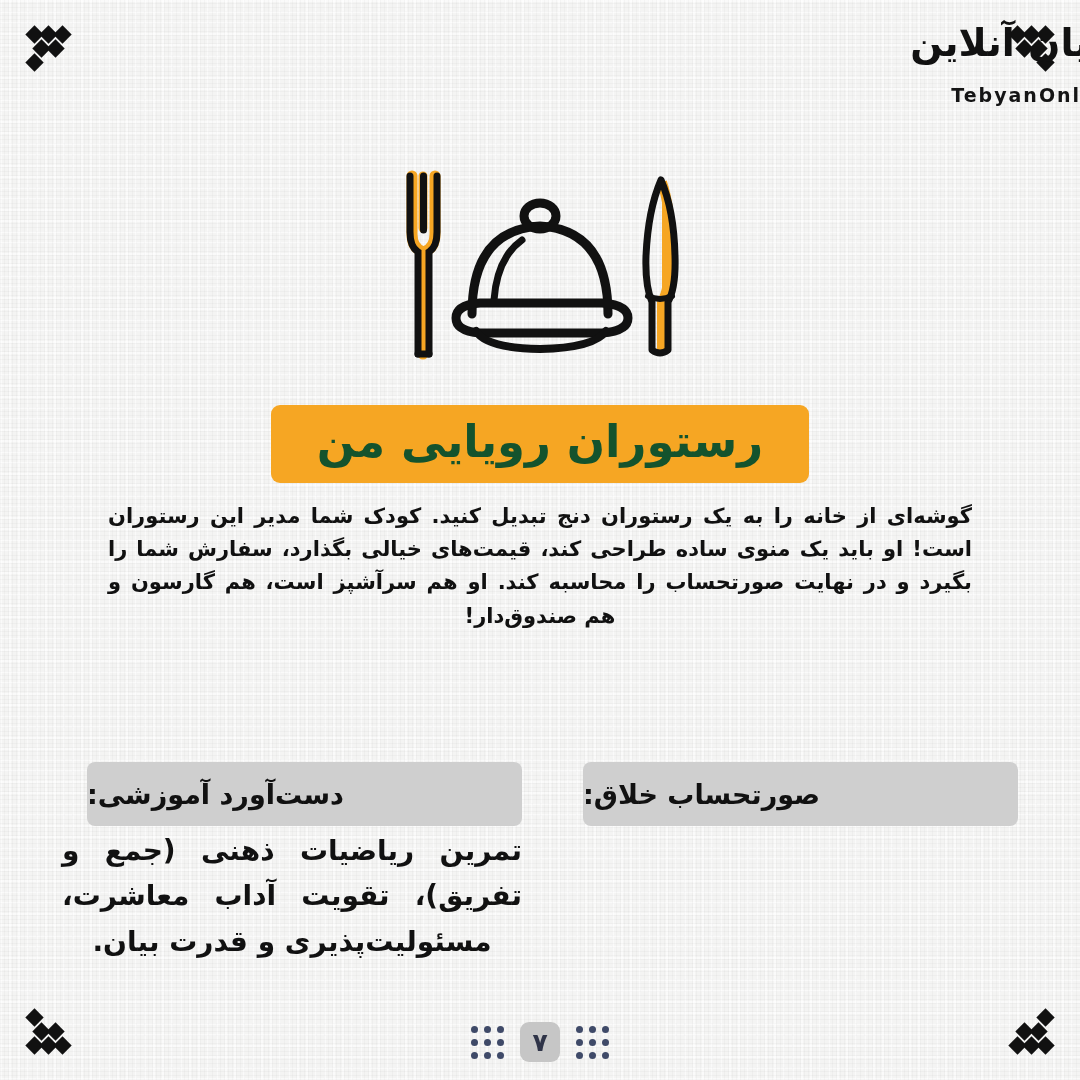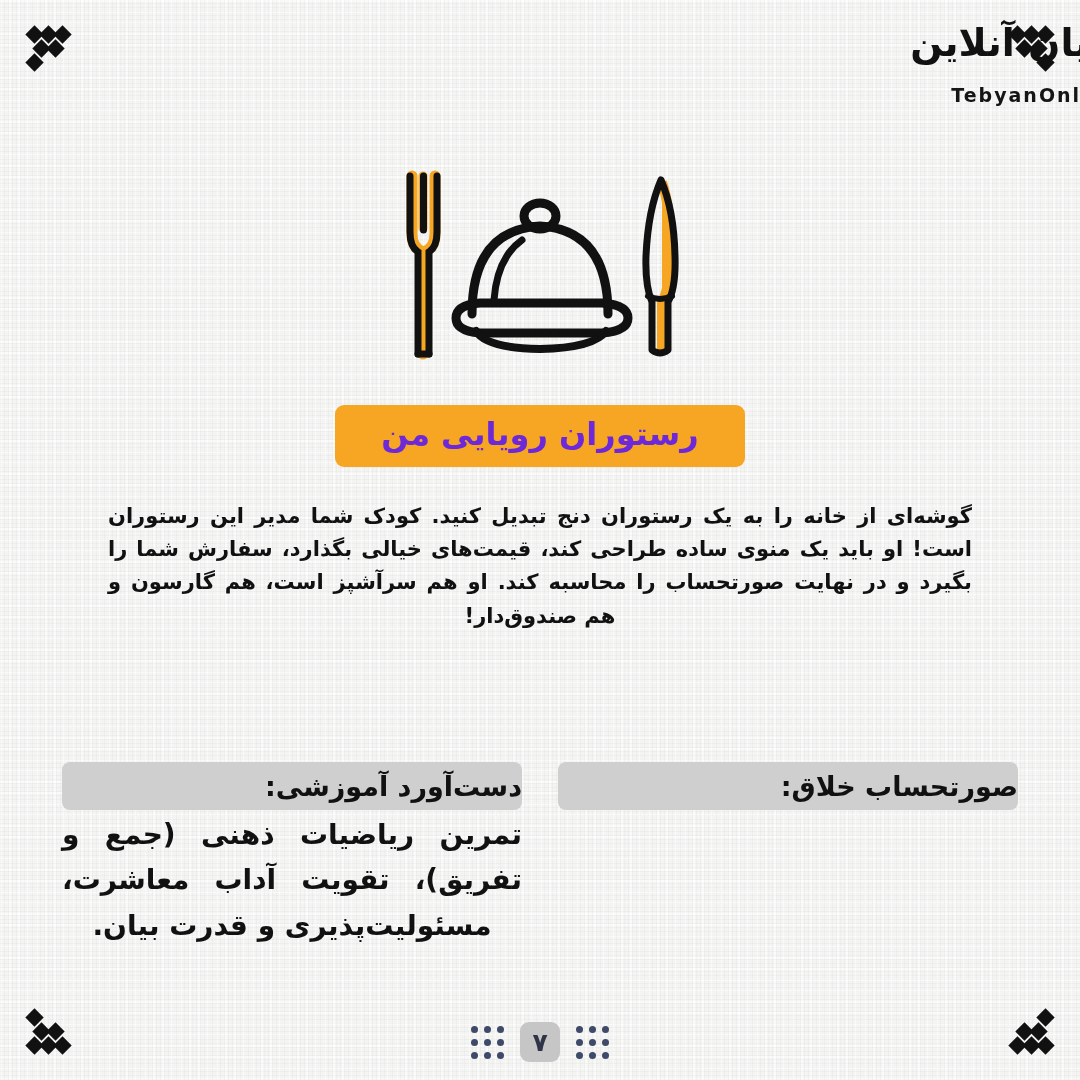--- a/index.html
+++ b/index.html
@@ -97,23 +97,23 @@
   }
   .title-badge {
     display: inline-block;
     background: #f6a623;
     border-radius: 9px;
     padding: 9px 46px 13px 46px;
     min-width: 360px;
     box-sizing: border-box;
   }
   .title-badge-text {
-    font-size: 32px;
-    font-weight: 700;
-    color: #6d28d9;
+    font-size: 45px;
+    font-weight: 700;
+    color: #14532d;
     line-height: 1.25;
     direction: rtl;
     white-space: nowrap;
   }
 
   
   .intro {
     position: absolute;
     top: 500px;
     left: 108px;
@@ -139,25 +139,26 @@
     flex-direction: row-reverse;
     justify-content: space-between;
     gap: 22px;
     z-index: 3;
   }
   .col { width: 460px; }
 
   .col-header {
     background: #cfcfcf;
     border-radius: 8px;
-    height: 48px;
+    height: 64px;
     display: flex;
     align-items: center;
-    justify-content: flex-start;
-    direction: rtl;
+    justify-content: flex-end;
+    direction: rtl;
+    margin-left: 25px;
   }
   .col-header-text {
     font-size: 27px;
     font-weight: 700;
     color: #111111;
     line-height: 1;
     white-space: nowrap;
   }
   .col-body {
     margin-top: 2px;

